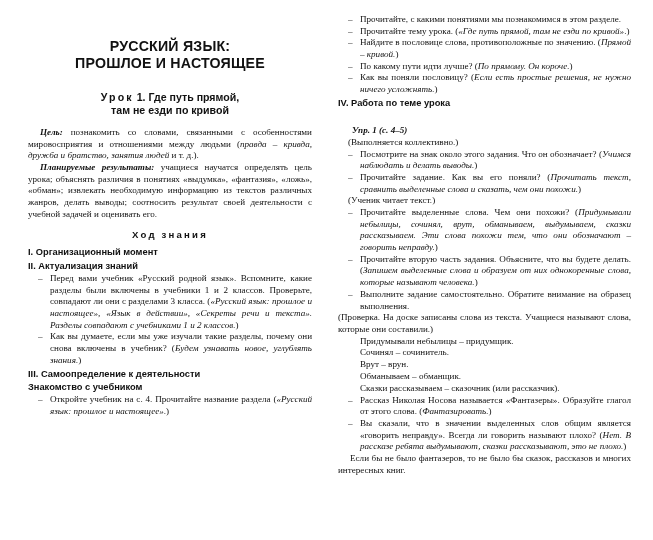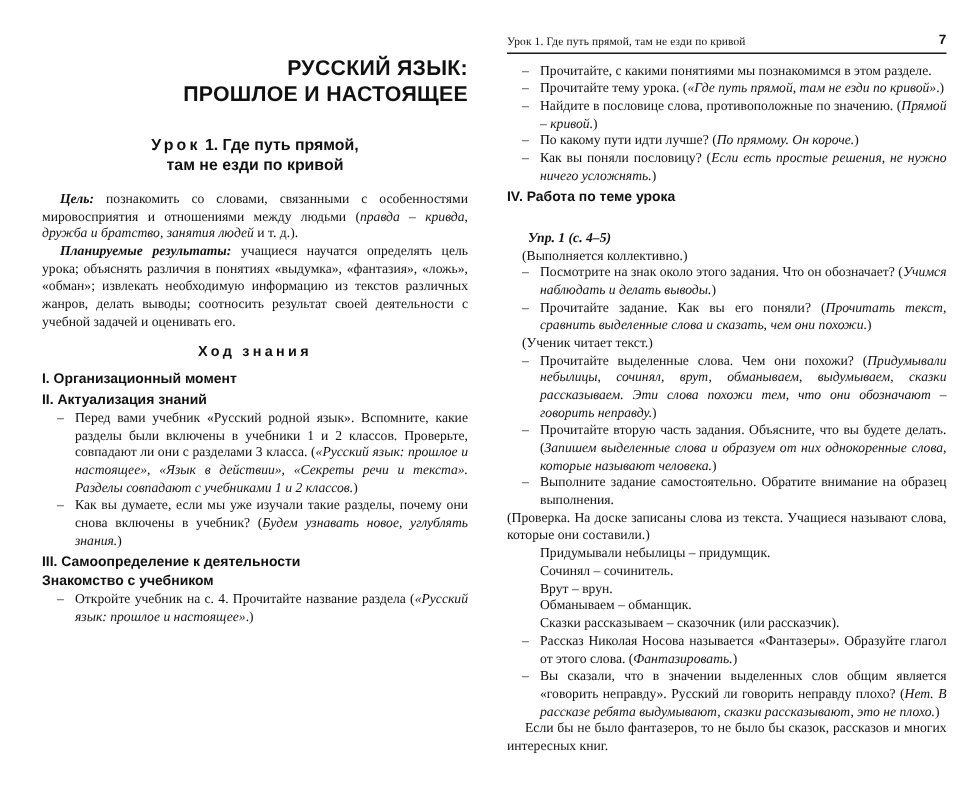--- a/index.html
+++ b/index.html
@@ -62,21 +62,21 @@
     font-family: "Liberation Sans", sans-serif;
   }
 
   .blank-head {
     height: 18px;
     margin-bottom: 6px;
   }
 
   
   .book-title {
-    text-align: right;
+    text-align: center;
     font-family: "Liberation Sans", sans-serif;
     font-weight: bold;
     font-size: 14.2px;
     line-height: 1.22;
     letter-spacing: .2px;
     margin-bottom: 0;
   }
   .book-title .l2 { display: block; }
 
   .lesson-title {
@@ -207,24 +207,20 @@
 
       <p class="dash"><span>Как вы думаете, если мы уже изучали такие разделы, почему они снова включены в учебник? (</span><span class="it">Будем узнавать новое, углублять знания.</span><span>)</span></p>
 
       <div class="sec">III. Самоопределение к деятельности</div>
       <div class="subsec">Знакомство с учебником</div>
 
       <p class="dash"><span>Откройте учебник на с. 4. Прочитайте название раздела (</span><span class="it">«Русский язык: прошлое и настоящее»</span><span>.)</span></p>
     </div>
 
     <div class="col col-right">
-      <div class="runhead">
-        <span class="runhead-title">Урок 1. Где путь прямой, там не езди по кривой</span>
-        <span class="runhead-page">7</span>
-      </div>
 
       <p class="dash">Прочитайте, с какими понятиями мы познакомимся в этом разделе.</p>
 
       <p class="dash"><span>Прочитайте тему урока. (</span><span class="it">«Где путь прямой, там не езди по кривой»</span><span>.)</span></p>
 
       <p class="dash"><span>Найдите в пословице слова, противоположные по значению. (</span><span class="it">Прямой – кривой.</span><span>)</span></p>
 
       <p class="dash"><span>По какому пути идти лучше? (</span><span class="it">По прямому. Он короче.</span><span>)</span></p>
 
       <p class="dash"><span>Как вы поняли пословицу? (</span><span class="it">Если есть простые решения, не нужно ничего усложнять.</span><span>)</span></p>
@@ -250,19 +246,19 @@
       <div>
         <p class="wordline">Придумывали небылицы – придумщик.</p>
         <p class="wordline">Сочинял – сочинитель.</p>
         <p class="wordline">Врут – врун.</p>
         <p class="wordline">Обманываем – обманщик.</p>
         <p class="wordline">Сказки рассказываем – сказочник (или рассказчик).</p>
       </div>
 
       <p class="dash"><span>Рассказ Николая Носова называется «Фантазеры». Образуйте глагол от этого слова. (</span><span class="it">Фантазировать.</span><span>)</span></p>
 
-      <p class="dash"><span>Вы сказали, что в значении выделенных слов общим является «говорить неправду». Русский ли говорить неправду плохо? (</span><span class="it">Нет. В рассказе ребята выдумывают, сказки рассказывают, это не плохо.</span><span>)</span></p>
+      <p class="dash"><span>Вы сказали, что в значении выделенных слов общим является «говорить неправду». Всегда ли говорить называют плохо? (</span><span class="it">Нет. В рассказе ребята выдумывают, сказки рассказывают, это не плохо.</span><span>)</span></p>
 
       <p class="hang">Если бы не было фантазеров, то не было бы сказок, рассказов и многих интересных книг.</p>
     </div>
 
   </div>
 </div>
 
 </body></html>

